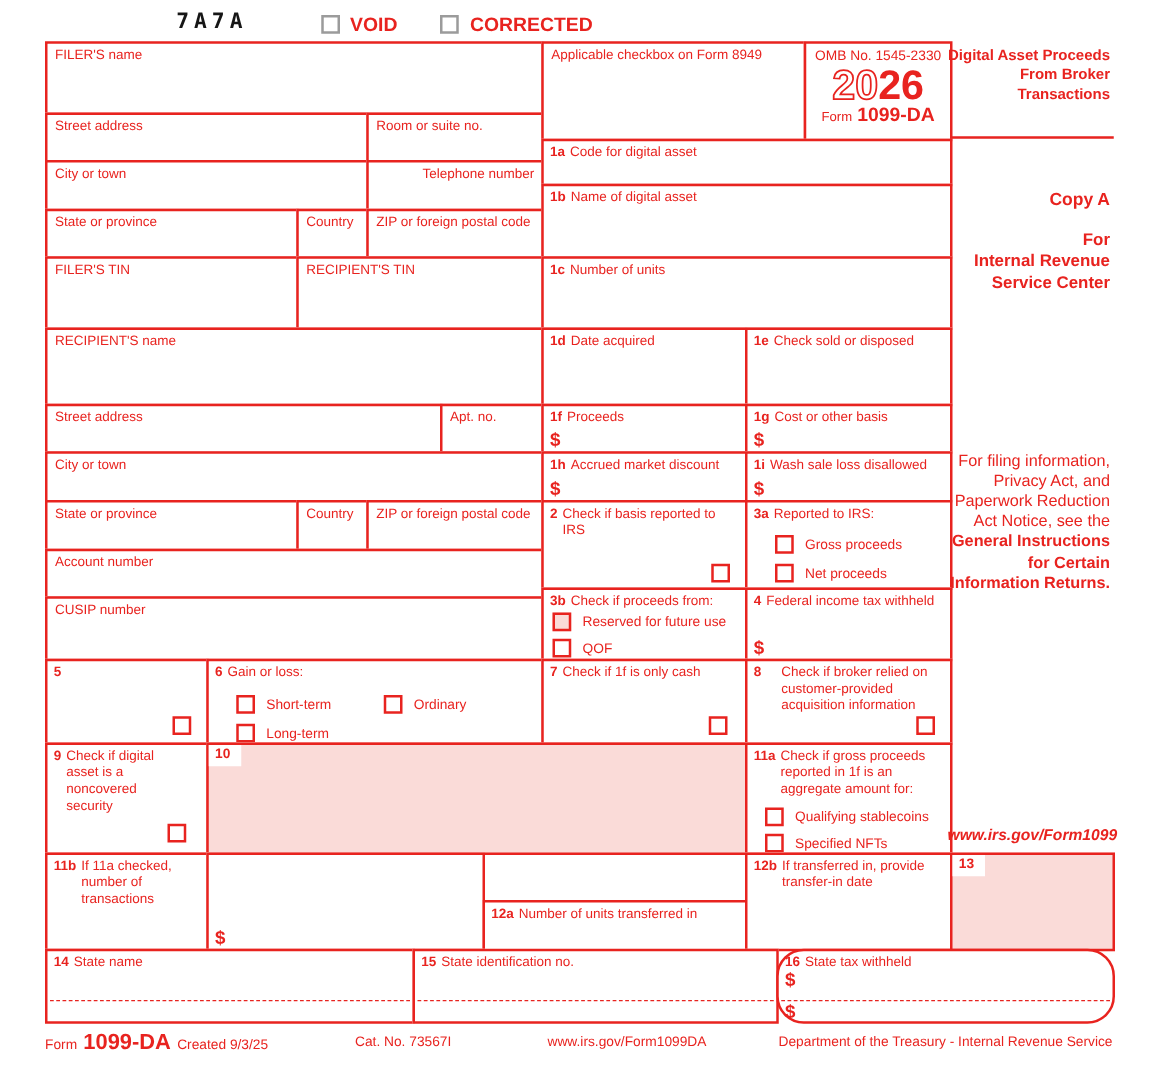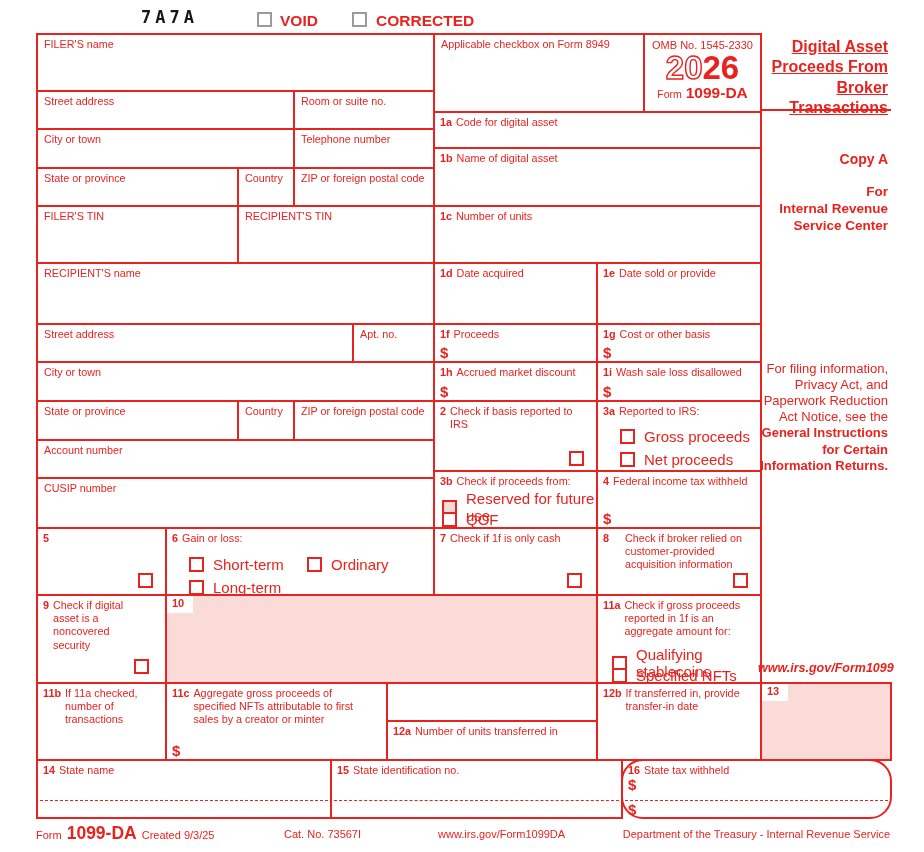--- a/index.html
+++ b/index.html
@@ -9,21 +9,21 @@
   .cell{position:absolute;border:2px solid var(--red);background:#fff;}
   .cell.pink{background:var(--pink);}
   .lbl{display:flex;gap:4px;padding:3px 4px 0 5px;font-size:10.8px;line-height:1.22;color:var(--red);}
   .lbl b{font-weight:bold;white-space:nowrap;}
   .plain{padding:3px 4px 0 6px;font-size:10.8px;line-height:1.22;color:var(--red);}
   .dollar{position:absolute;left:5px;bottom:1px;font-size:15px;font-weight:bold;color:var(--red);line-height:1;}
   .cb{display:inline-block;width:15px;height:15px;border:2px solid var(--red);background:#fff;flex:none;}
   .cb.pinkfill{background:var(--pink);}
   .cb.abs{position:absolute;}
   .cb.gray{border-color:#9b9b9b;}
-  .opt{position:absolute;display:flex;align-items:center;gap:9px;font-size:15px;color:var(--red);}
+  .opt{position:absolute;display:flex;align-items:center;gap:9px;font-size:11px;color:var(--red);}
   .dash{position:absolute;border-top:1.5px dashed var(--red);}
   .chip{position:absolute;top:0;left:0;background:#fff;padding:2px 9px 4px 5px;font-weight:bold;font-size:11px;color:var(--red);line-height:1;}
   .abs{position:absolute;}
   .red{color:var(--red);}
   .rt{text-align:right;}
   .year{font-size:33px;font-weight:bold;line-height:1;letter-spacing:0;}
   .y-outline{color:#fff;-webkit-text-stroke:1.4px var(--red);}
   .y-solid{color:var(--red);}
   .ombbox{display:flex;flex-direction:column;align-items:center;justify-content:space-between;padding:4px 2px 23px;}
   .formline{display:flex;align-items:baseline;gap:4px;}
@@ -48,21 +48,21 @@
   </div>
   <div class="cell" style="left:36px;top:90px;width:259px;height:40px;">
     <div class="plain">Street address</div>
   </div>
   <div class="cell" style="left:293px;top:90px;width:142px;height:40px;">
     <div class="plain">Room or suite no.</div>
   </div>
   <div class="cell" style="left:36px;top:128px;width:259px;height:41px;">
     <div class="plain">City or town</div>
   </div>
-  <div class="cell" style="left:293px;top:128px;width:152px;height:41px;">
+  <div class="cell" style="left:293px;top:128px;width:152px;height:41px;padding-left:37px;">
     <div class="plain">Telephone number</div>
   </div>
   <div class="cell" style="left:36px;top:167px;width:203px;height:40px;">
     <div class="plain">State or province</div>
   </div>
   <div class="cell" style="left:237px;top:167px;width:58px;height:40px;">
     <div class="plain">Country</div>
   </div>
   <div class="cell" style="left:293px;top:167px;width:142px;height:40px;">
     <div class="plain">ZIP or foreign postal code</div>
@@ -133,21 +133,21 @@
   </div>
   <div class="cell" style="left:433px;top:262px;width:165px;height:63px;">
     <div class="lbl">
         <b>1d</b>
         <span>Date acquired</span>
       </div>
   </div>
   <div class="cell" style="left:596px;top:262px;width:166px;height:63px;">
     <div class="lbl">
         <b>1e</b>
-        <span>Date sold or provide</span>
+        <span>Check sold or disposed</span>
       </div>
   </div>
   <div class="cell" style="left:433px;top:323px;width:165px;height:40px;">
     <div class="lbl">
         <b>1f</b>
         <span>Proceeds</span>
       </div>
     <div class="dollar">$</div>
   </div>
   <div class="cell" style="left:596px;top:323px;width:166px;height:40px;">
@@ -278,24 +278,20 @@
     </div>
   </div>
 
   <div class="cell" style="left:36px;top:682px;width:131px;height:79px;">
     <div class="lbl">
         <b>11b</b>
         <span style="max-width:88px;">If 11a checked, number of transactions</span>
       </div>
   </div>
   <div class="cell" style="left:165px;top:682px;width:223px;height:79px;">
-    <div class="lbl">
-        <b>11c</b>
-        <span style="max-width:180px;">Aggregate gross proceeds of specified NFTs attributable to first sales by a creator or minter</span>
-      </div>
     <div class="dollar">$</div>
   </div>
   <div class="cell" style="left:386px;top:682px;width:212px;height:79px;margin-top:38px;">
     <div class="lbl">
         <b>12a</b>
         <span>Number of units transferred in</span>
       </div>
     <div class="dash" style="left:6px;right:6px;top:38px;"></div>
     <div class="dash" style="left:6px;right:6px;top:57px;"></div>
   </div>
@@ -326,21 +322,21 @@
   <div class="cell" style="left:621px;top:759px;width:271px;height:60px;border-radius:22px;">
     <div class="lbl">
         <b>16</b>
         <span>State tax withheld</span>
       </div>
     <div class="abs" style="left:5px;top:16px;font-size:15px;font-weight:bold;color:var(--red);line-height:1;">$</div>
     <div class="dash" style="left:2px;right:2px;top:39px;"></div>
     <div class="abs" style="left:5px;top:41px;font-size:15px;font-weight:bold;color:var(--red);line-height:1;">$</div>
   </div>
 
-  <div class="sidebar-txt" style="top:37px;font-size:16px;font-weight:bold;line-height:1.28;text-decoration:underline;">Digital Asset Proceeds From Broker Transactions</div>
+  <div class="sidebar-txt" style="top:37px;font-size:12px;font-weight:bold;line-height:1.28;">Digital Asset Proceeds From Broker Transactions</div>
   <div class="abs" style="left:760px;top:109px;width:131px;border-top:2px solid var(--red);"></div>
   <div class="sidebar-txt" style="top:151px;font-size:14px;font-weight:bold;">Copy A</div>
   <div class="sidebar-txt" style="top:361px;font-size:13px;line-height:1.24;"><span>For filing information, Privacy Act, and Paperwork Reduction Act Notice, see the </span><b>General Instructions for Certain Information Returns.</b></div>
   <div class="sidebar-txt" style="top:184px;font-size:13.5px;font-weight:bold;line-height:1.25;white-space:pre-line;">For
 Internal Revenue
 Service Center</div>
   <div class="sidebar-txt" style="top:661px;font-size:12.5px;font-style:italic;font-weight:bold;">www.irs.gov/Form1099</div>
 
   <div class="abs" style="left:36px;top:823px;display:flex;align-items:baseline;gap:5px;color:var(--red);">
     <span style="font-size:11px;">Form</span>

